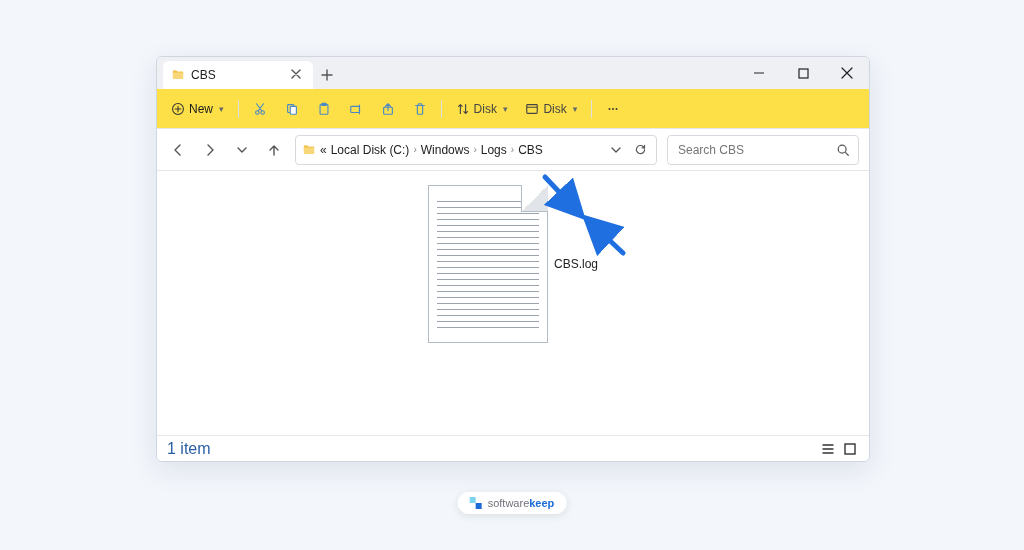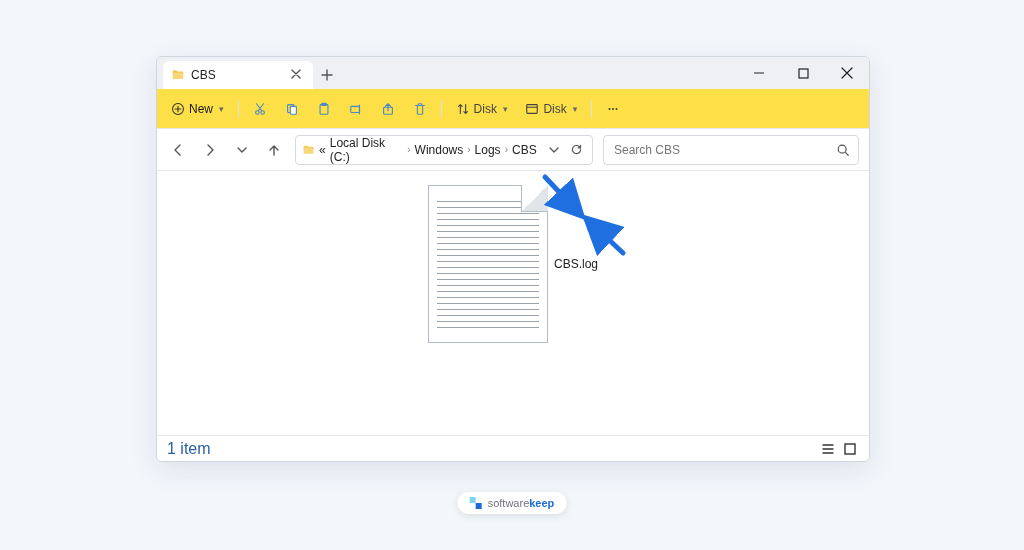--- a/index.html
+++ b/index.html
@@ -117,21 +117,21 @@
     padding: 0 6px;
     gap:4px;
     font-size: 12px;
     color:#222;
   }
   .addressbar .folder-ic { width:14px; height:14px; }
   .crumb-sep { color:#888; font-size:10px; }
   .addressbar .spacer { flex:1; }
   .addrbtn { width:20px; height:20px; display:flex; align-items:center; justify-content:center; color:#555; cursor:pointer;}
   .searchbox {
-    width: 256px; height:30px;
+    width: 192px; height:30px;
     border:1px solid #d6d9de; border-radius:4px;
     display:flex; align-items:center;
     padding: 0 8px;
     color:#777; font-size:12px;
   }
   .searchbox input {
     border:none; outline:none; flex:1; font-size:12px; color:#222; background:transparent;
   }
   .searchbox .mag { width:14px; height:14px; color:#555; }
 

